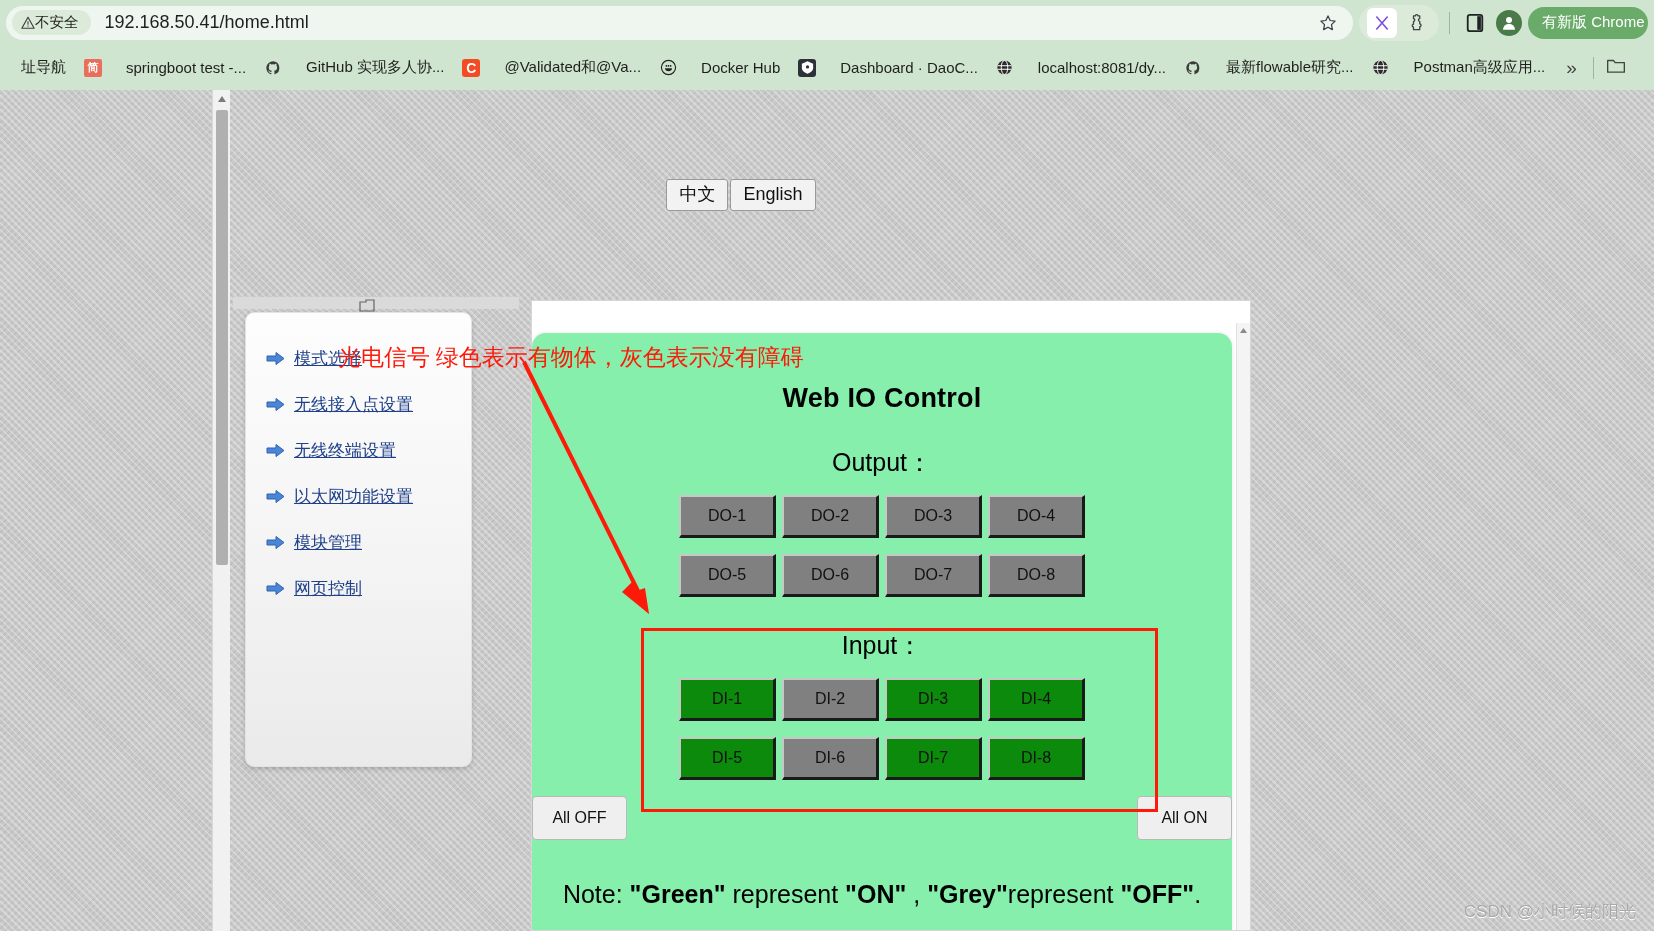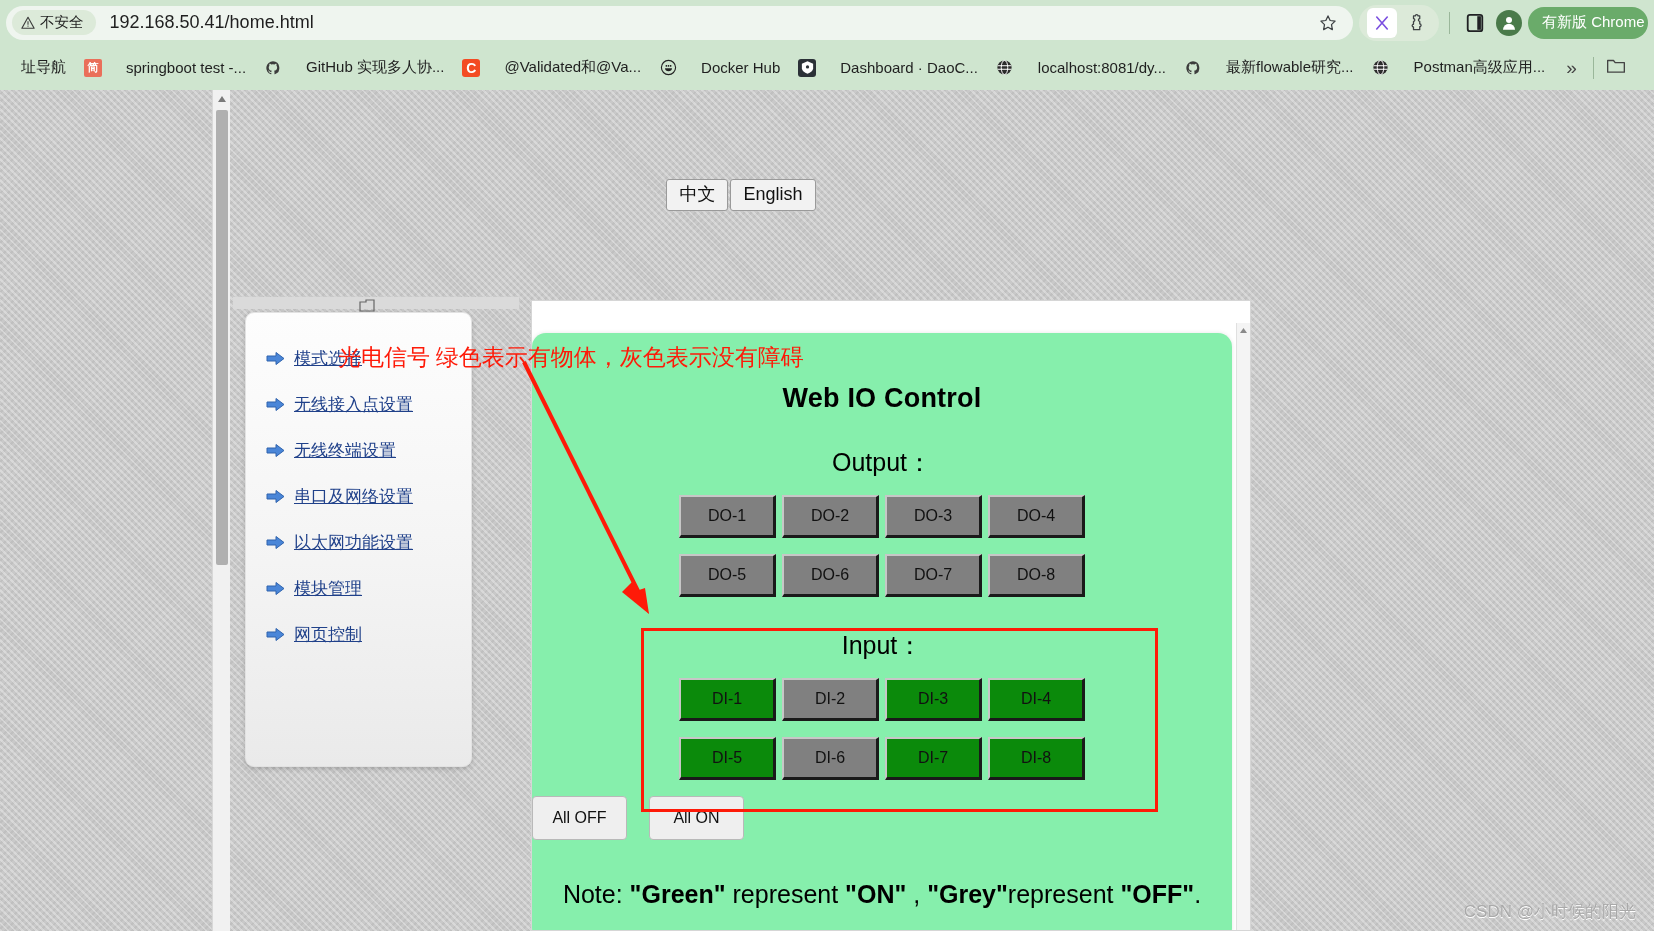--- a/index.html
+++ b/index.html
@@ -30,21 +30,20 @@
     background: #eff5ef;
     border-radius: 17px;
     display: flex;
     align-items: center;
     padding: 0 12px 0 6px;
     min-width: 0;
   }
   .not-secure-chip {
     display: flex;
     align-items: center;
-    gap: 5px;
     background: #dcead9;
     border-radius: 14px;
     padding: 3px 12px 3px 9px;
     font-size: 14.5px;
     color: #1d1d1d;
     white-space: nowrap;
   }
   .warn-tri {
     display: inline-block;
     width: 14px; height: 14px;
@@ -309,21 +308,21 @@
     border-top: 2px solid #c7c7c7;
     border-left: 2px solid #c7c7c7;
     border-right: 3px solid #1a1a1a;
     border-bottom: 3px solid #1a1a1a;
     font-family: "Liberation Sans", sans-serif;
   }
   .io-off { background: #808080; }
   .io-on  { background: #0b8a0b; }
   .allbtn-row {
     display: flex;
-    justify-content: flex-start;
+    justify-content: space-between;
     gap: 22px;
     margin-top: 16px;
   }
   .all-btn {
     width: 95px;
     height: 44px;
     background: #efefef;
     border: 1px solid #b9b9b9;
     border-radius: 4px;
     font-size: 16px;
@@ -562,28 +561,20 @@
         </span>
         <span class="nav-link">无线接入点设置</span>
       </div>
       <div class="nav-item">
         <span class="nav-arrow">
           <svg width="19" height="15" viewBox="0 0 19 15">
               <path d="M1 5 h9 V1.5 L18 7.5 L10 13.5 V10 H1 Z" fill="#4a86d8" stroke="#2f63ad" stroke-width="1"></path>
             </svg>
         </span>
         <span class="nav-link">无线终端设置</span>
-      </div>
-      <div class="nav-item">
-        <span class="nav-arrow">
-          <svg width="19" height="15" viewBox="0 0 19 15">
-              <path d="M1 5 h9 V1.5 L18 7.5 L10 13.5 V10 H1 Z" fill="#4a86d8" stroke="#2f63ad" stroke-width="1"></path>
-            </svg>
-        </span>
-        <span class="nav-link">串口及网络设置</span>
       </div>
       <div class="nav-item">
         <span class="nav-arrow">
           <svg width="19" height="15" viewBox="0 0 19 15">
               <path d="M1 5 h9 V1.5 L18 7.5 L10 13.5 V10 H1 Z" fill="#4a86d8" stroke="#2f63ad" stroke-width="1"></path>
             </svg>
         </span>
         <span class="nav-link">以太网功能设置</span>
       </div>
       <div class="nav-item">

